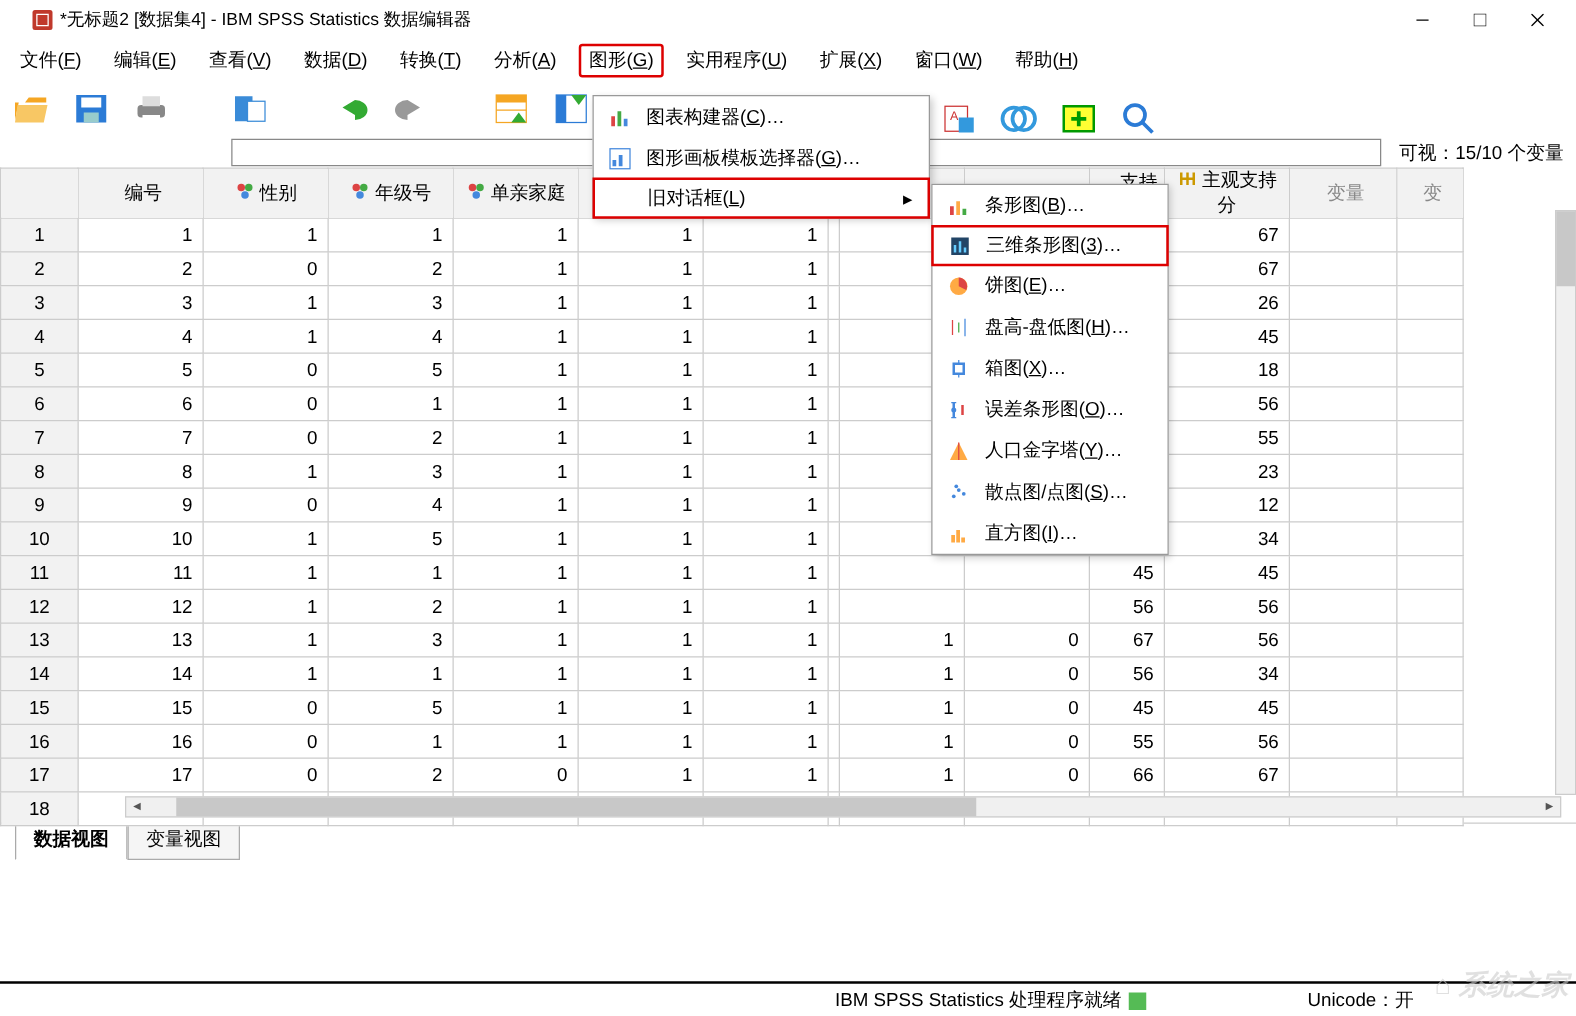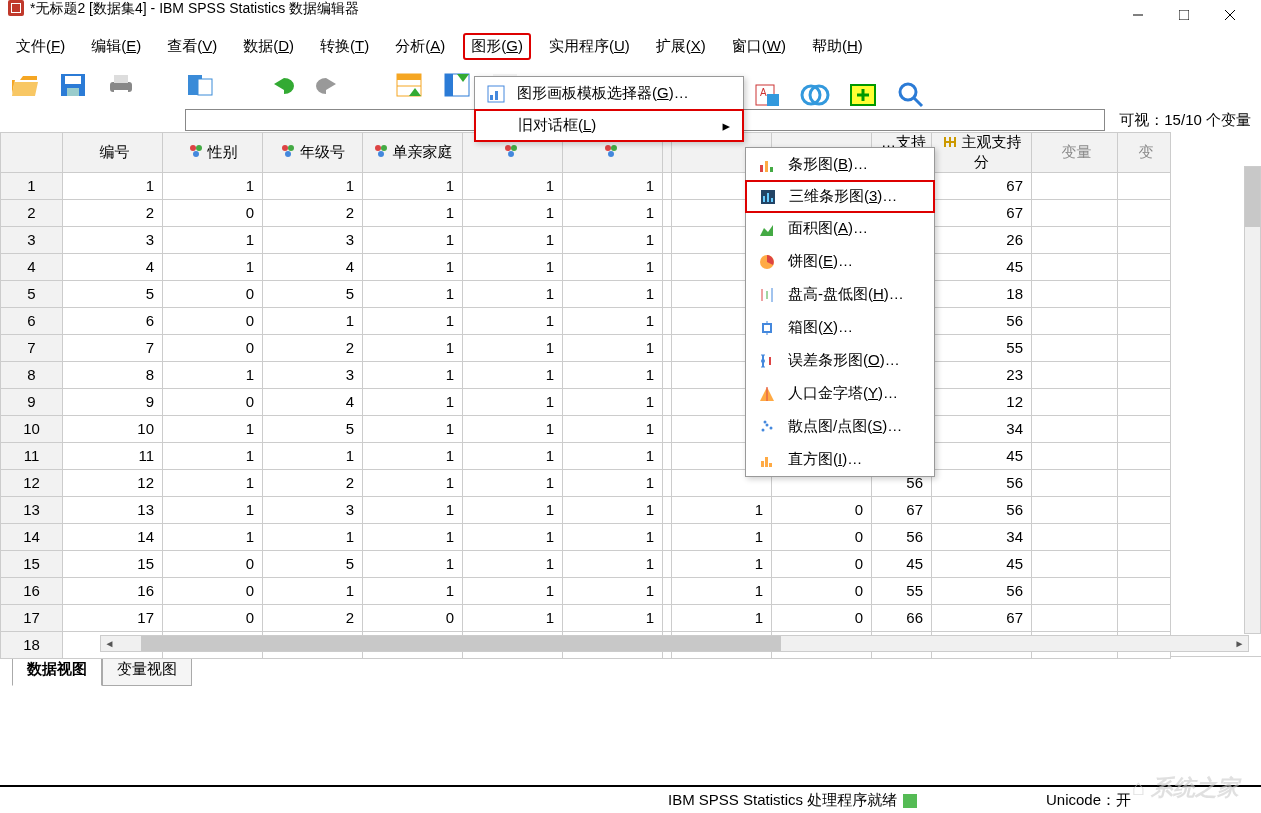--- a/index.html
+++ b/index.html
@@ -1,19 +1,19 @@
 <!DOCTYPE html>
 <html><head>
 <meta charset="utf-8">
 <style>
 * { margin:0; padding:0; box-sizing:border-box; font-family:"Microsoft YaHei","SimSun",sans-serif; }
 body { width:1261px; height:813px; background:#fff; overflow:hidden; position:relative; font-size:14px; }
 
 
-.titlebar { height:30px; display:flex; align-items:flex-start; padding:0 8px; }
+.titlebar { height:30px; display:flex; align-items:center; padding:16px 8px;margin-left:18px; }
 .titlebar .ico { width:16px; height:16px; background:#c0392b; border-radius:2px; margin-right:6px; position:relative; }
 .titlebar .ico::after{content:"";position:absolute;inset:3px;border:1px solid #fff;}
 .titlebar .ttl { flex:1; font-size:14px; color:#000; }
 .winbtn { width:46px; height:30px; display:flex; align-items:center; justify-content:center; color:#000; font-size:12px; }
 .winbtn svg { width:10px; height:10px; }
 
 
 .menubar { height:32px; display:flex; align-items:center; padding:0 8px; gap:10px; }
 .menubar .mitem { padding:4px 8px; font-size:15px; }
 .menubar .mitem u { text-decoration:underline; }
@@ -54,21 +54,21 @@
 .tab { padding:6px 14px; border:1px solid #aaa; background:#f5f5f5; font-size:15px; }
 .tab.active { background:#fff; border-bottom-color:#fff; font-weight:bold; }
 
 
 .status { position:absolute; bottom:0; left:0; right:0; height:28px; border-top:2px solid #000; display:flex; align-items:center; padding:0 16px; font-size:15px; }
 .status .ready{position:absolute;left:668px;}
 .status .readyico{display:inline-block;width:14px;height:14px;background:#5b5;margin-left:6px;vertical-align:middle;}
 .status .uni { position:absolute; right:130px; }
 
 
-.wm { position:absolute; right:22px; bottom:10px; font-size:22px; color:#ccc; font-style:italic; opacity:.6; pointer-events:none; font-weight:bold;}
+.wm { position:absolute; right:6px; bottom:10px; font-size:22px; color:#ccc; font-style:italic; opacity:.6; pointer-events:none; font-weight:bold;}
 
 
 .ic-nominal{width:16px;height:16px;}
 .ic-scale{width:16px;height:16px;}
 .gridwrap{position:relative;height:520px;}
 .vscroll{position:absolute;right:0;top:34px;width:17px;bottom:18px;background:#f0f0f0;border:1px solid #ccc;}
 .vscroll .thumb{position:absolute;top:0;left:0;right:0;height:60px;background:#c8c8c8;}
 </style>
 </head>
 <body>
@@ -574,20 +574,28 @@
 </div>
 
 <div class="tabs">
   <div class="tab active">数据视图</div>
   <div class="tab">变量视图</div>
 </div>
 
 <div class="menu mainmenu" id="gmenu">
     <div class="row">
       <span class="ico"><svg width="18" height="18">
+          <rect x="2" y="8" width="3" height="8" fill="#d44"></rect>
+          <rect x="7" y="4" width="3" height="12" fill="#4a4"></rect>
+          <rect x="12" y="10" width="3" height="6" fill="#48d"></rect>
+        </svg></span>
+      <span class="lbl">图表构建器(<u>C</u>)…</span>
+    </div>
+    <div class="row">
+      <span class="ico"><svg width="18" height="18">
           <rect x="1" y="1" width="16" height="16" fill="none" stroke="#48d"></rect>
           <rect x="3" y="10" width="3" height="5" fill="#48d"></rect>
           <rect x="8" y="6" width="3" height="9" fill="#48d"></rect>
         </svg></span>
       <span class="lbl">图形画板模板选择器(<u>G</u>)…</span>
     </div>
     <div class="row hl">
       <span class="ico"></span>
       <span class="lbl">旧对话框(<u>L</u>)</span>
       <span class="arrow">▸</span>
@@ -604,26 +612,20 @@
       <span class="lbl">条形图(<u>B</u>)…</span>
     </div>
     <div class="row hl">
       <span class="ico"><svg width="18" height="18">
           <rect x="2" y="2" width="14" height="14" fill="#246"></rect>
           <rect x="4" y="8" width="2" height="6" fill="#6cf"></rect>
           <rect x="8" y="5" width="2" height="9" fill="#6cf"></rect>
           <rect x="12" y="10" width="2" height="4" fill="#6cf"></rect>
         </svg></span>
       <span class="lbl">三维条形图(<u>3</u>)…</span>
-    </div>
-    <div class="row">
-      <span class="ico"><svg width="18" height="18">
-          <polygon points="2,16 6,8 10,12 15,5 15,16" fill="#4a4"></polygon>
-        </svg></span>
-      <span class="lbl">面积图(<u>A</u>)…</span>
     </div>
     <div class="row">
       <span class="ico"><svg width="18" height="18">
           <circle cx="9" cy="9" r="7" fill="#fa4"></circle>
           <path d="M9 9L9 2A7 7 0 0 1 15 12z" fill="#d44"></path>
         </svg></span>
       <span class="lbl">饼图(<u>E</u>)…</span>
     </div>
     <div class="row">
       <span class="ico"><svg width="18" height="18">

